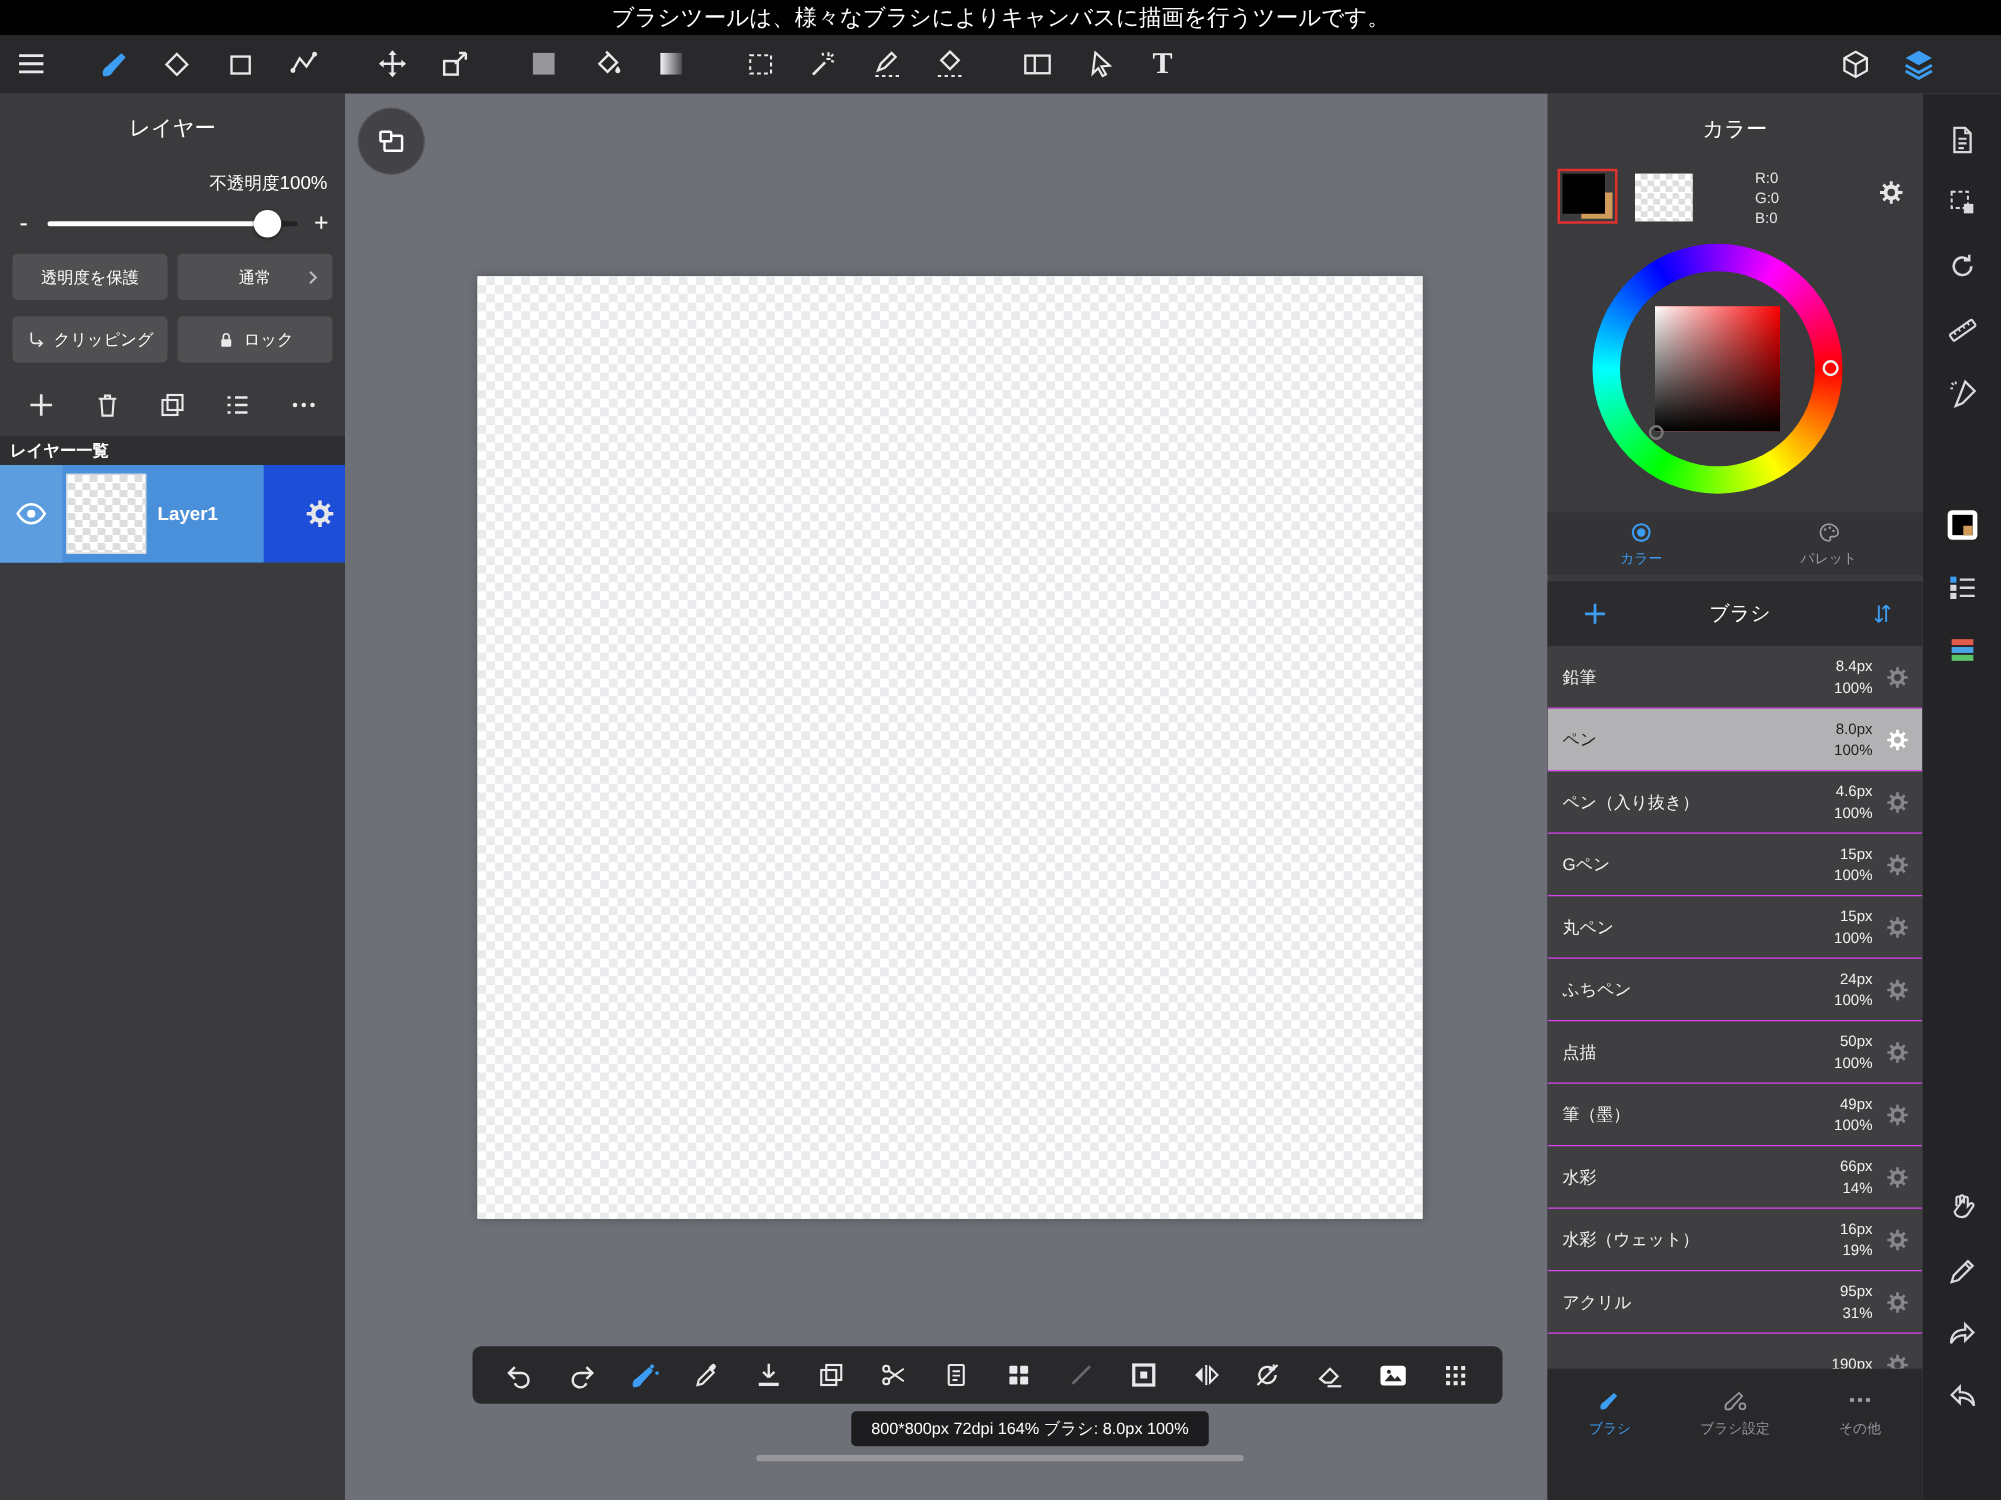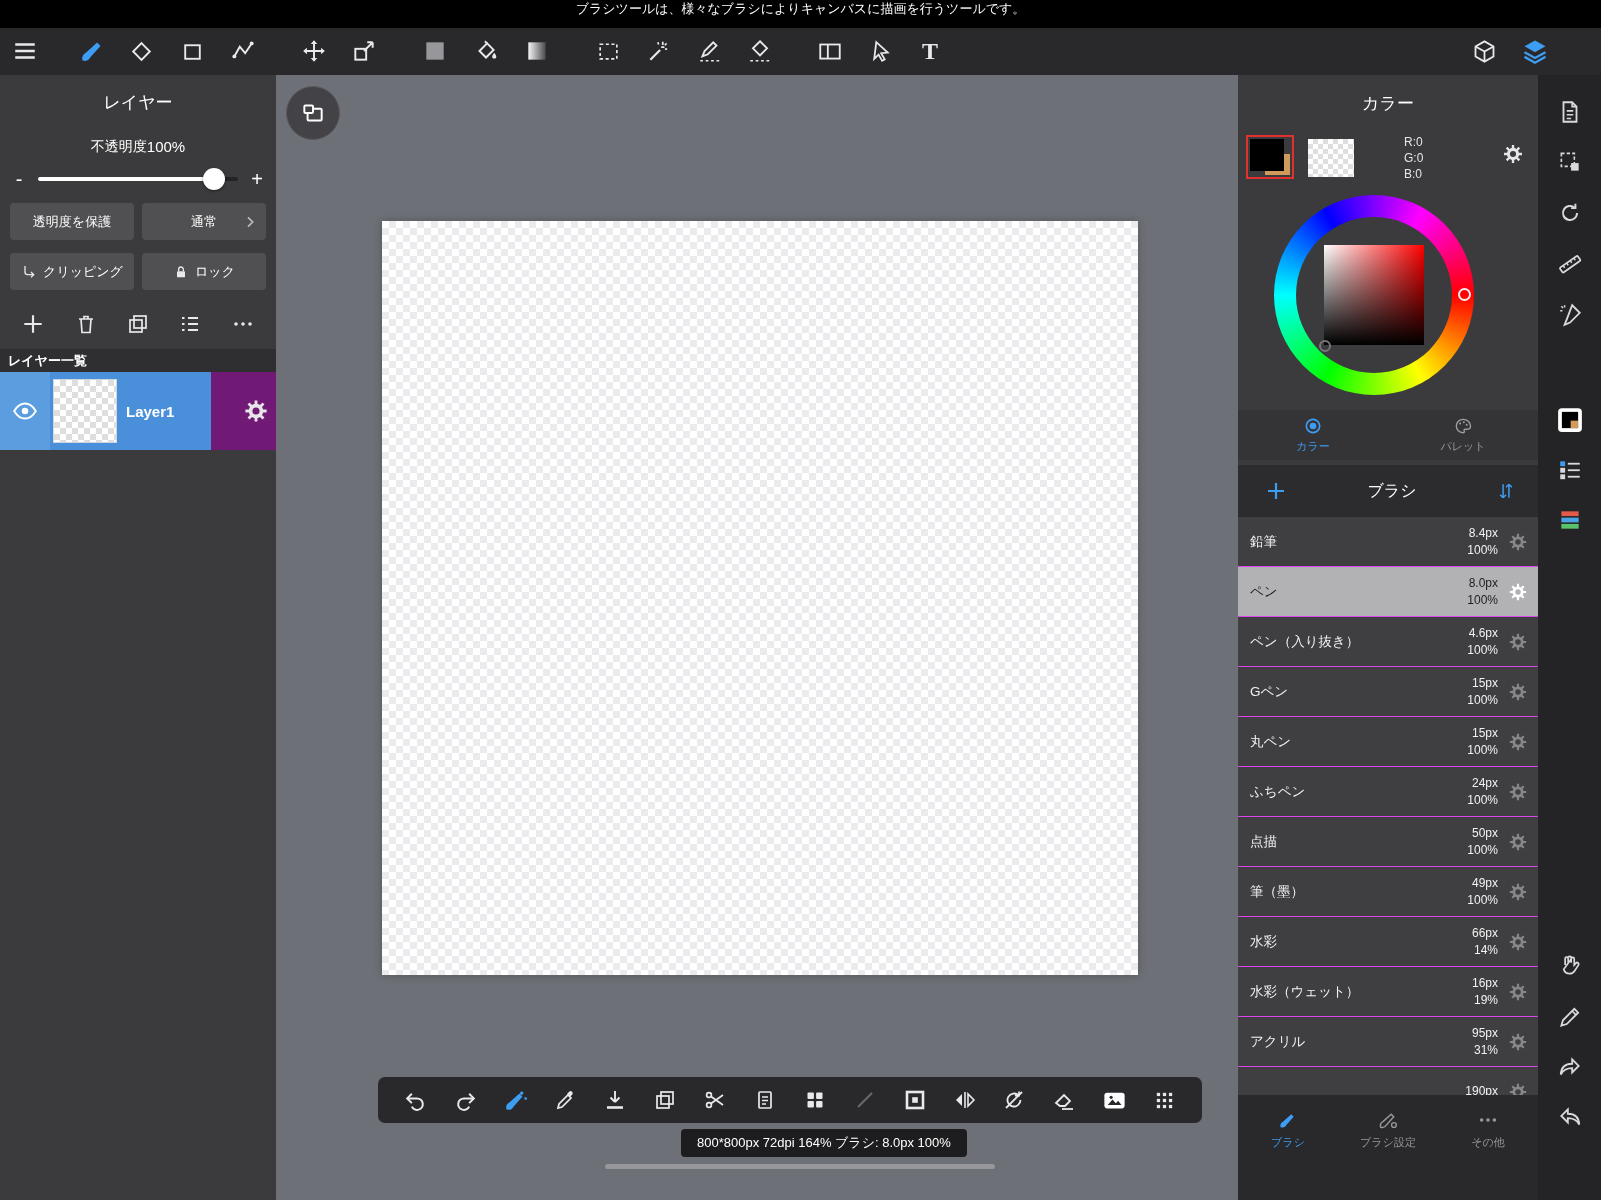--- a/index.html
+++ b/index.html
@@ -4,47 +4,47 @@
 <style>
   *{box-sizing:border-box;margin:0;padding:0}
   html,body{width:1601px;height:1200px;overflow:hidden;background:#6d7076;
     font-family:"Liberation Sans","DejaVu Sans",sans-serif;}
   button{background:none;border:none;cursor:pointer;font-family:inherit;color:inherit;padding:0}
   svg{display:block}
   .app{position:relative;width:1601px;height:1200px}
 
   
   .info-bar{position:absolute;top:0;left:0;width:100%;height:28px;background:#000;
-    color:#fff;font-size:13px;display:flex;justify-content:center}
+    color:#fff;font-size:18px;display:flex;align-items:center;justify-content:center}
 
   
   .main-toolbar{position:absolute;top:28px;left:0;width:100%;height:47px;background:#29292b}
   .tb-btn{position:absolute;top:3px;width:40px;height:40px;display:flex;align-items:center;justify-content:center}
   .tb-btn .tglyph{font-family:"Liberation Serif","DejaVu Serif",serif;font-size:24px;color:#e9e9eb;font-weight:bold}
 
   
   .left-panel{position:absolute;top:75px;left:0;width:276px;height:1125px;background:#3b3b3d;color:#fff}
   .lp-title{text-align:center;padding-top:16px;font-size:17px}
-  .opacity-row{position:absolute;top:63px;left:14px;right:14px;display:flex;justify-content:center;font-size:14px}
+  .opacity-row{position:absolute;top:63px;left:14px;right:14px;display:flex;justify-content:flex-end;font-size:14px}
   .op-val{font-size:15px}
   .slider-row{position:absolute;top:88px;left:10px;right:10px;height:32px;display:flex;align-items:center}
   .slider-minus,.slider-plus{width:18px;font-size:20px;color:#fff;text-align:center;line-height:18px}
   .slider-track{flex:1;height:4px;background:#232325;border-radius:2px;margin:0 10px;position:relative}
   .slider-fill{position:absolute;left:0;top:0;height:4px;width:88%;background:#fff;border-radius:2px}
   .slider-knob{position:absolute;left:calc(88% - 11px);top:-9px;width:22px;height:22px;background:#fff;
     border-radius:50%;box-shadow:0 1px 3px rgba(0,0,0,.5)}
   .btn-row{position:absolute;left:10px;right:10px;display:flex;gap:8px}
   .lp-btn{flex:1;height:37px;background:#505053;border-radius:4px;color:#fff;font-size:13px;
     display:flex;align-items:center;justify-content:center;gap:6px;position:relative}
   .lp-btn .chev{position:absolute;right:8px;width:16px;height:16px}
   .lp-icons{position:absolute;top:228px;left:0;right:0;height:42px;display:flex;align-items:center;justify-content:space-evenly}
   .lp-icon-btn{width:38px;height:38px;display:flex;align-items:center;justify-content:center}
   .list-header{position:absolute;top:274px;left:0;width:100%;height:23px;background:#2f2f31;
     font-size:13px;font-weight:bold;line-height:23px;padding-left:8px}
-  .layer-row{position:absolute;top:297px;left:0;width:300px;height:78px;background:#701a75;display:flex}
+  .layer-row{position:absolute;top:297px;left:0;width:300px;height:78px;background:#1d4ed8;display:flex}
   .layer-sel{width:211px;background:#4a8fd9;display:flex;align-items:center}
   .layer-eye{width:50px;height:78px;background:#5b9ddf;display:flex;align-items:center;justify-content:center}
   .layer-thumb{width:64px;height:64px;margin-left:3px;background:#fff;
     background-image:conic-gradient(#dedede 25%,#fff 0 50%,#dedede 0 75%,#fff 0);background-size:12px 12px;
     border:1px solid #cfd6de}
   .layer-name{margin-left:9px;font-size:15px;font-weight:bold}
   .layer-gear{flex:1;display:flex;align-items:center;justify-content:center;color:#e6e6e8}
 
   
   .canvas-area{position:absolute;top:75px;left:276px;width:962px;height:1125px;background:#6d7076;overflow:hidden}

